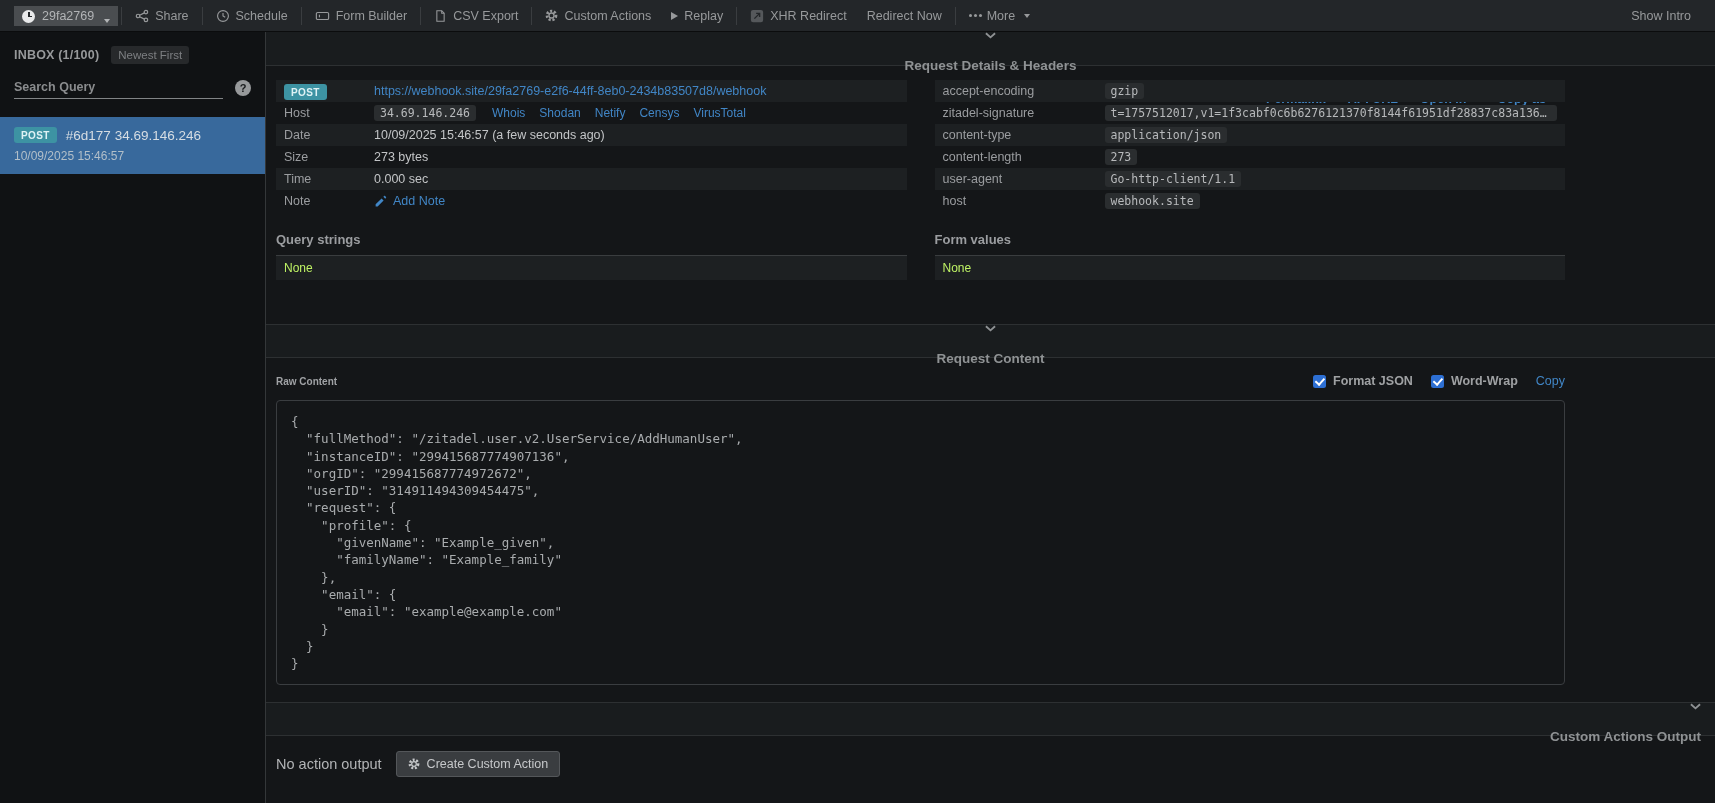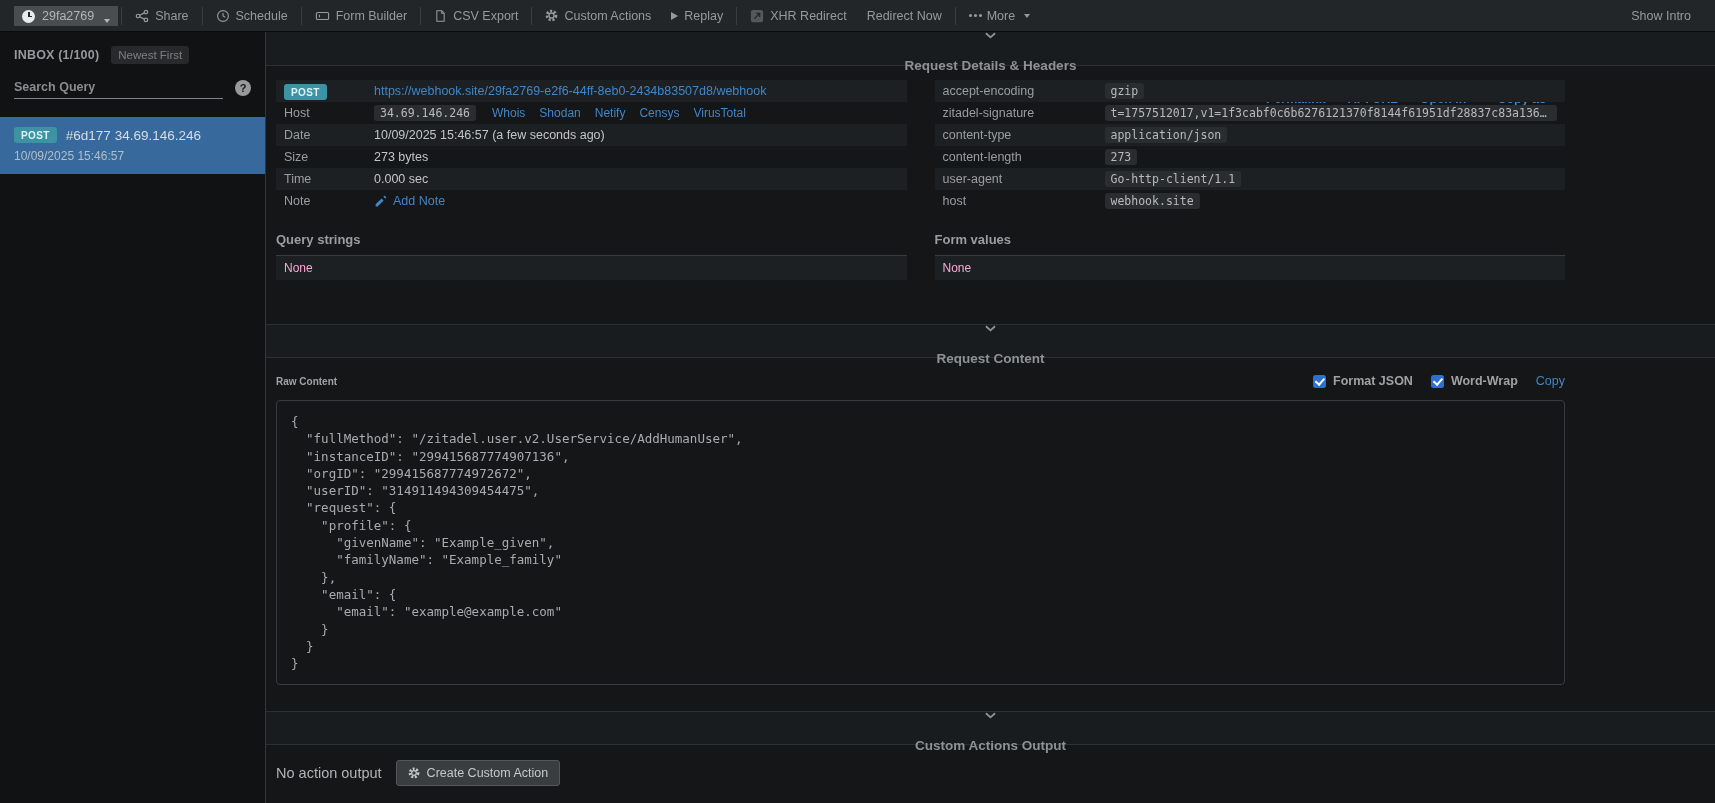--- a/index.html
+++ b/index.html
@@ -61,38 +61,38 @@
   .kv-label { width:90px; flex-shrink:0; color:#9b9da0; }
   .kv-label-wide { width:162px; flex-shrink:0; color:#9b9da0; }
   .mono-chip { font-family:"DejaVu Sans Mono", monospace; font-size:11.5px; background:#2a2d2f;
                padding:1px 6px; border-radius:3px; color:#b8babc; white-space:nowrap;
                overflow:hidden; text-overflow:ellipsis; max-width:100%; }
   .host-links { display:flex; gap:14px; margin-left:16px; font-size:12px; }
   .note-link { display:flex; align-items:center; gap:6px; }
 
   .qf-wrap { display:flex; gap:28px; padding:16px 150px 0 10px; }
   .qf-title { font-weight:bold; font-size:13px; color:#9b9da0; padding:4px 8px 8px 0; border-bottom:1px solid #3a3d3f; }
-  .qf-none { color:#f9a8d4; font-size:12px; padding:5px 8px; background:#1d2022; }
+  .qf-none { color:#bef264; font-size:12px; padding:5px 8px; background:#1d2022; }
 
   .band-request-content { margin-top:44px; }
   .raw-row { display:flex; align-items:center; padding:16px 150px 4px 10px; }
   .raw-title { font-weight:bold; font-size:10px; color:#a0a2a5; }
   .raw-controls { margin-left:auto; display:flex; align-items:center; gap:18px;
                   font-size:12.5px; color:#9fa1a3; font-weight:bold; }
   .chk-group { display:flex; align-items:center; gap:7px; cursor:pointer; }
   .checkbox { width:13px; height:13px; background:#2d6fd3; border-radius:2.5px; position:relative; }
   .checkbox::after { content:''; position:absolute; left:4.2px; top:1.4px; width:3.5px; height:7px;
                      border:solid #fff; border-width:0 2px 2px 0; transform:rotate(42deg); }
   .copy-link { font-weight:normal; }
 
   .code-block { margin:8px 150px 0 10px; border:1px solid #3a3d40; border-radius:4px; padding:12px 14px; }
   .code-block pre { margin:0; font-family:"DejaVu Sans Mono", monospace; font-size:12.5px;
                     line-height:17.3px; color:#a9acae; white-space:pre; }
 
-  .band-actions { margin-top:26px; }
+  .band-actions { margin-top:17px;align-items:flex-end; }
   .footer-row { display:flex; align-items:center; gap:14px; padding:15px 10px; }
   .no-action { font-size:14.5px; color:#b2b4b6; }
   .create-btn { display:flex; align-items:center; gap:7px; background:#3a3d40; border:1px solid #54575a;
                 border-radius:3px; padding:5px 11px; font-size:12.5px; color:#c6c8ca; cursor:pointer; }
 
   svg { flex-shrink:0; }
 </style>
 </head>
 <body>
 

